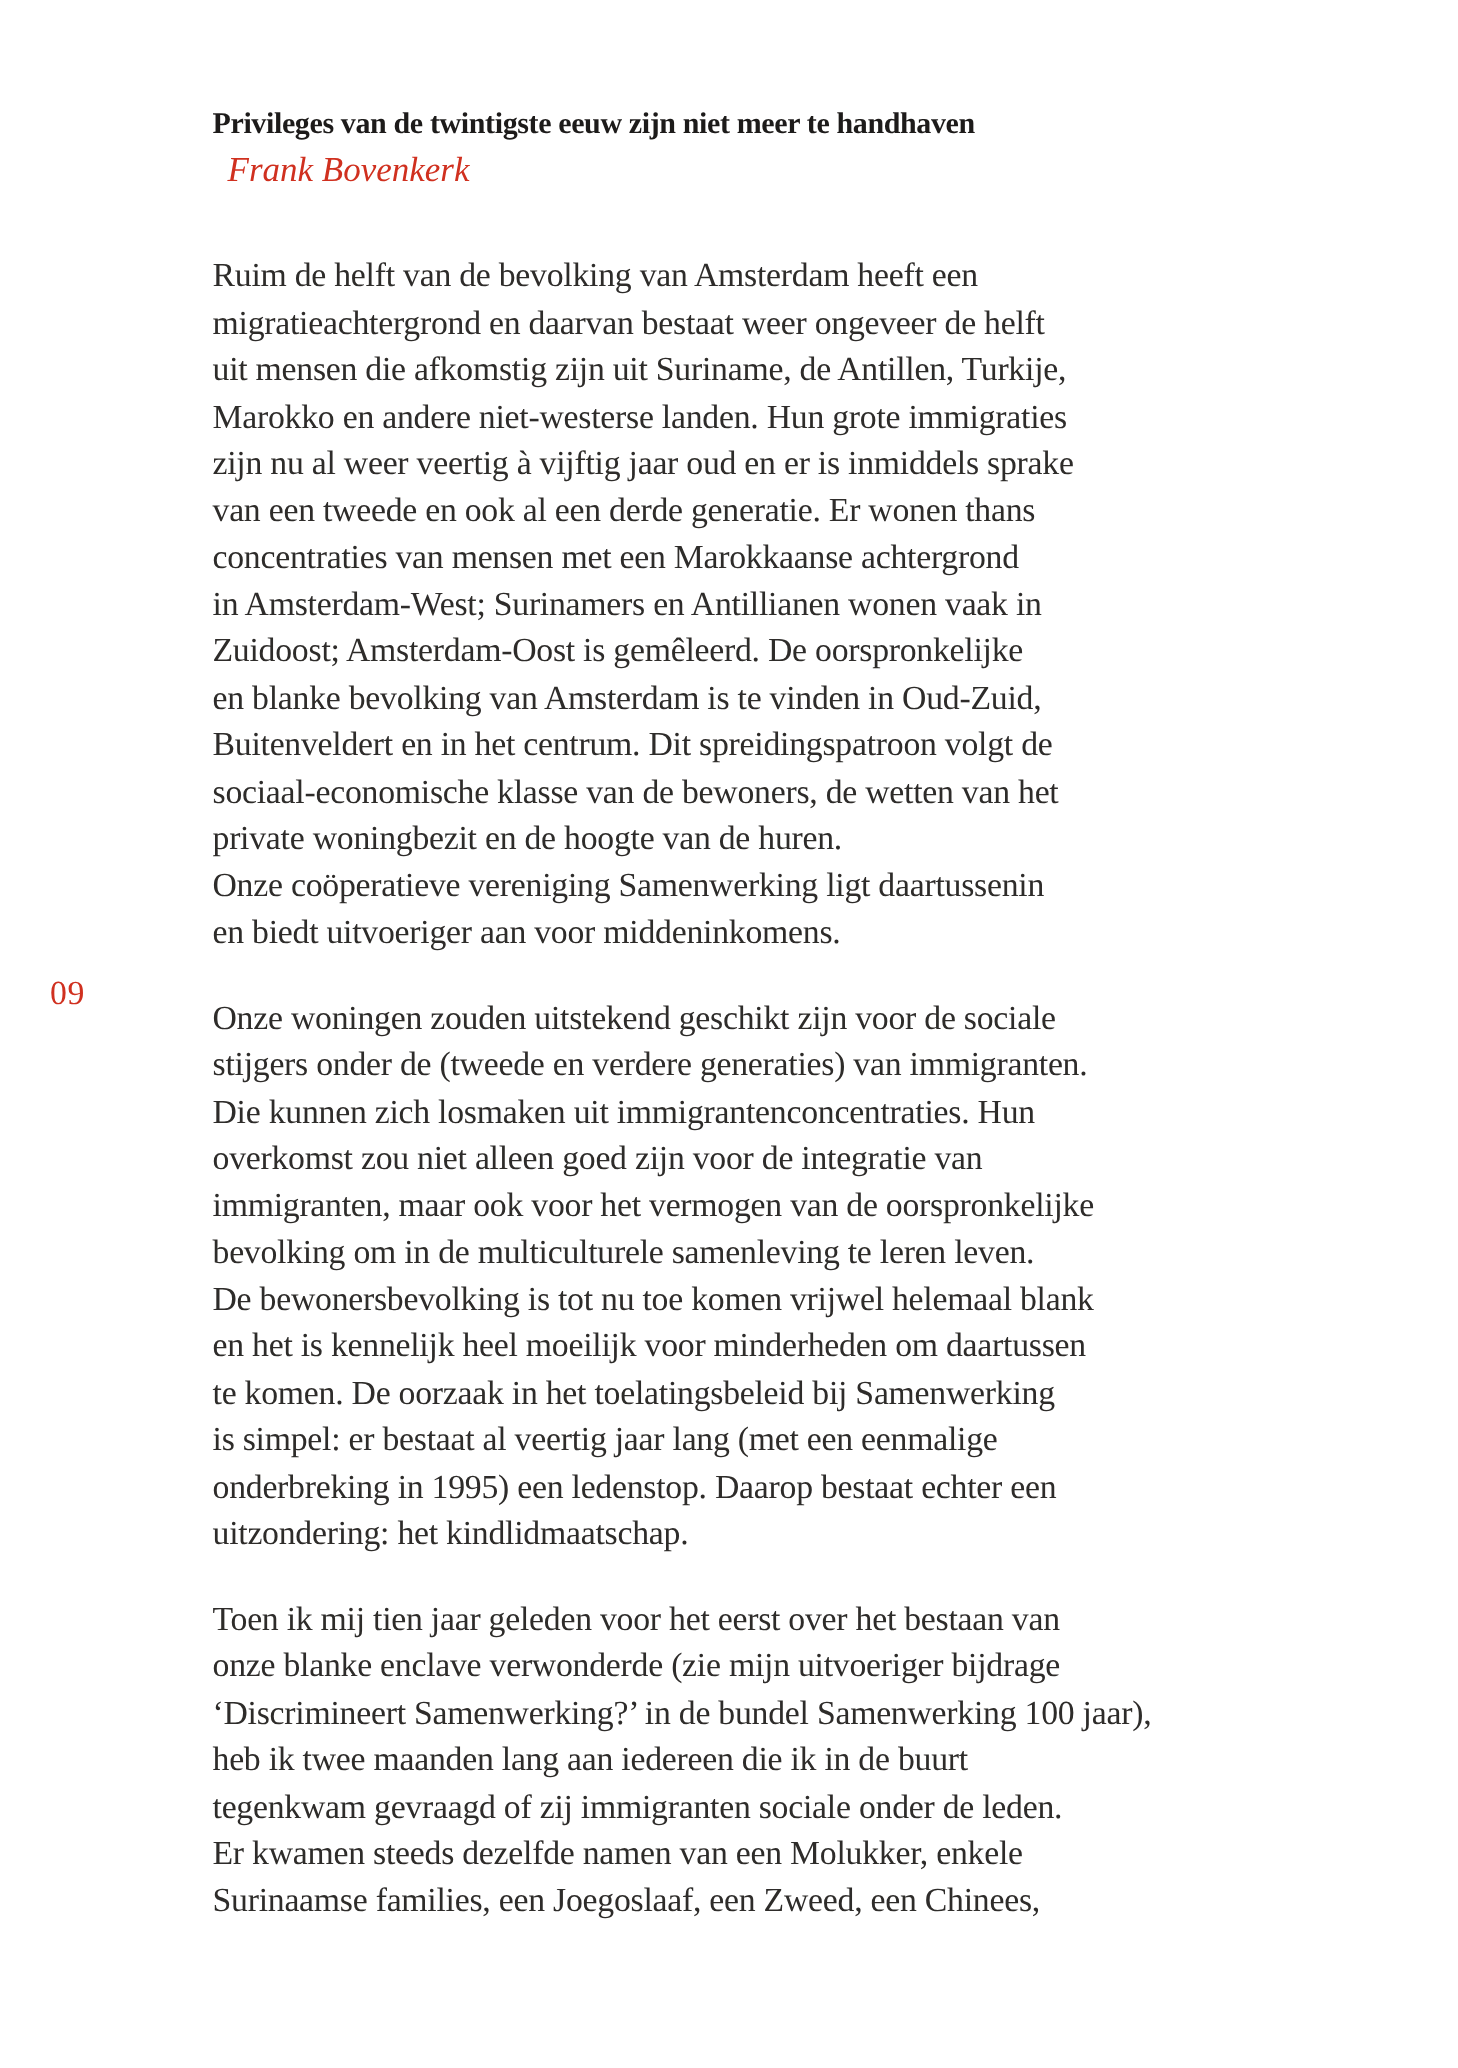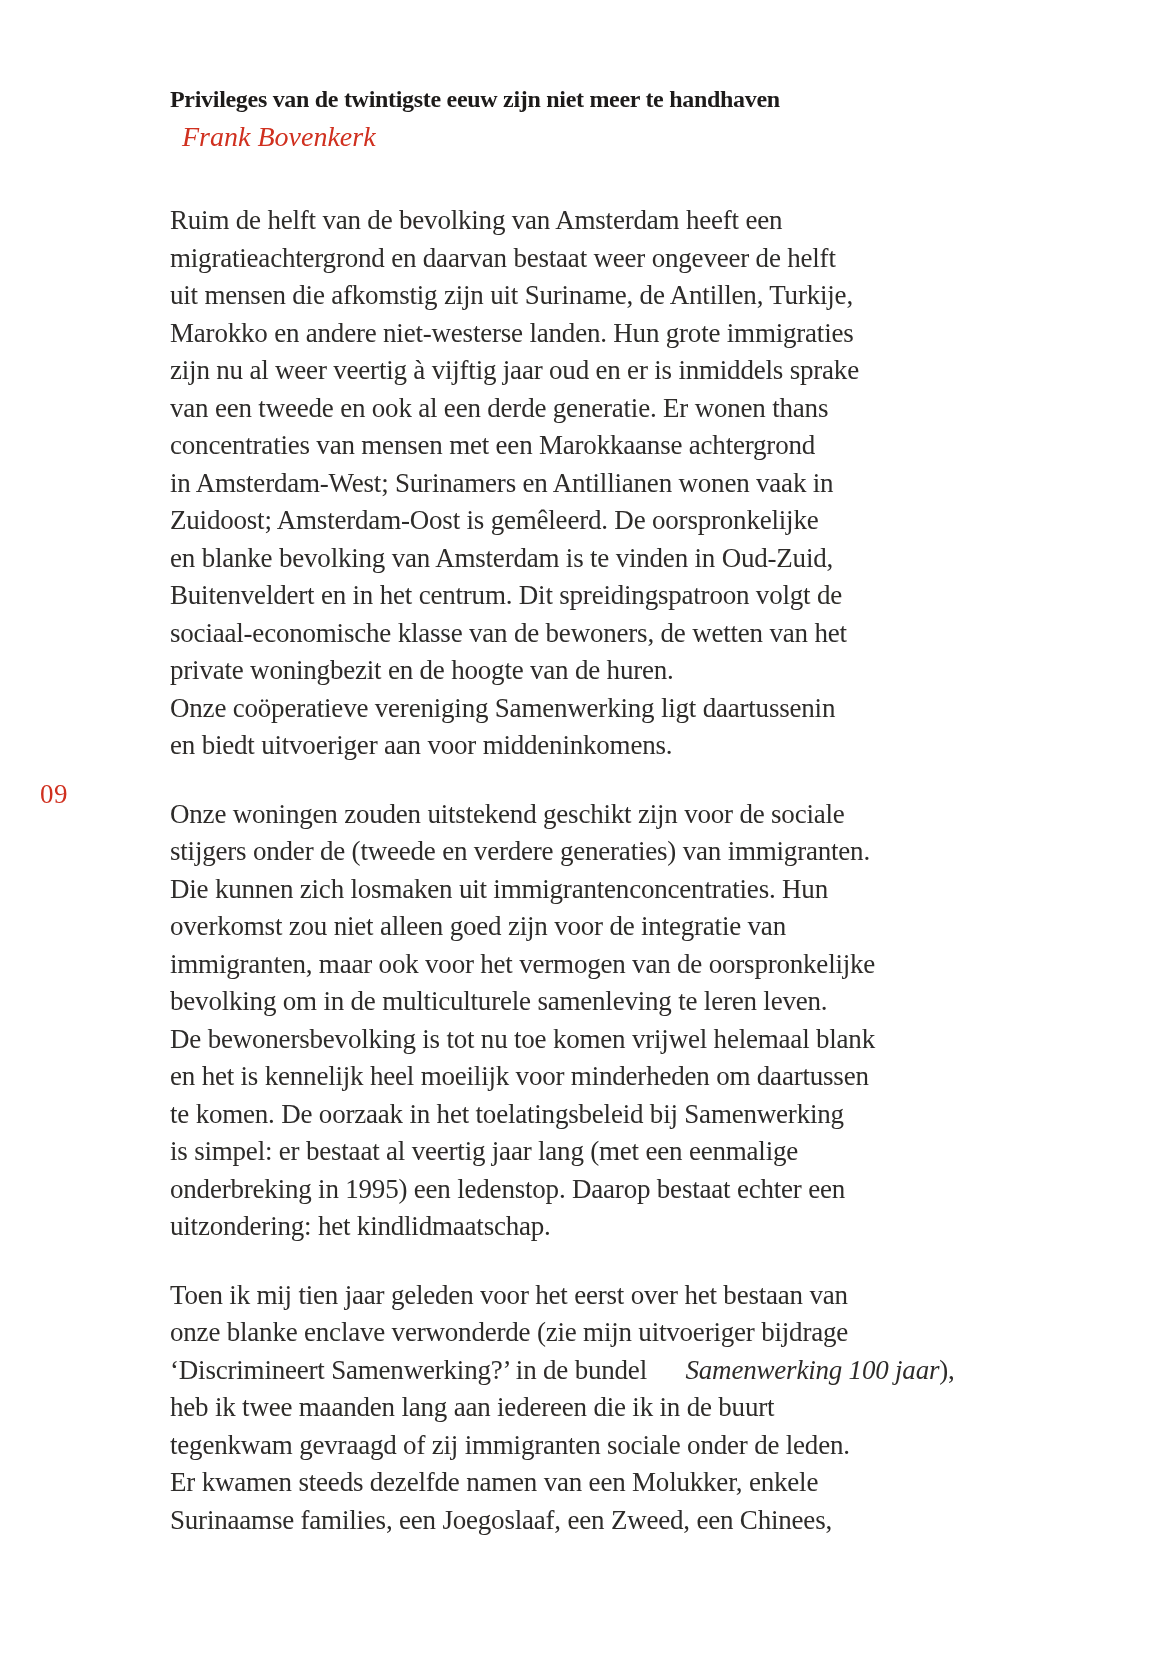--- a/index.html
+++ b/index.html
@@ -50,21 +50,21 @@
   }
   .para{
     margin:0 0 31px 0;
   }
   .line{
     font-size:27px;
     line-height:37.5px;
     white-space:nowrap;
     letter-spacing:-0.2px;
   }
-  .em{font-style:italic;margin-left:32px;}
+  .em{}
 </style>
 </head>
 <body>
 
 <div class="page-number">09</div>
 
 <div class="content">
   <div class="title">Privileges van de twintigste eeuw zijn niet meer te handhaven</div>
   <div class="author">Frank Bovenkerk</div>
   <div class="article-body" id="article-body">

